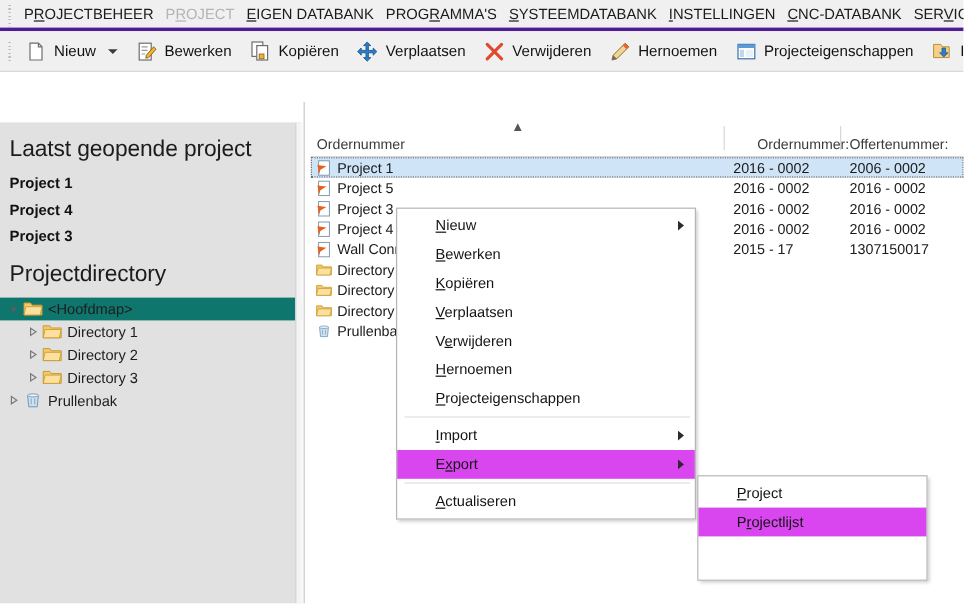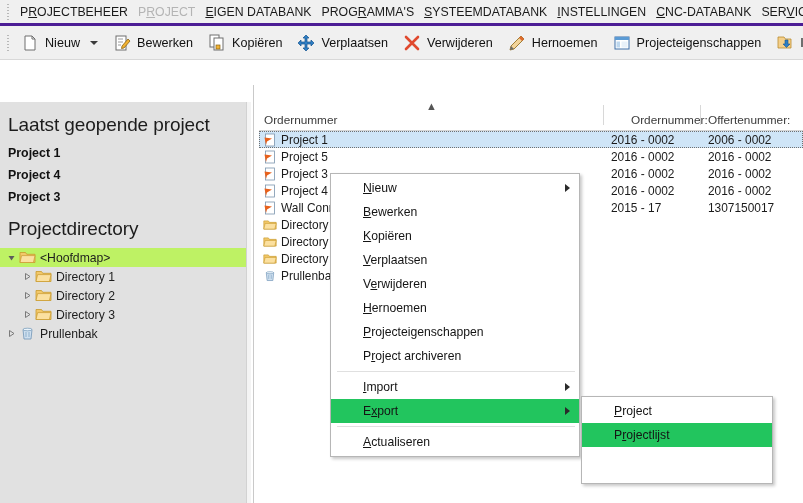--- a/index.html
+++ b/index.html
@@ -80,21 +80,21 @@
   .sb-link {
     font-size: 12.4px; font-weight: bold; color: #111;
     padding: 4px 0 4px 8px; cursor: default;
   }
   .sb-head2 {
     font-size: 19px; font-weight: 400; color: #1c1c1c;
     padding: 10px 0 8px 8px; letter-spacing: -0.1px;
   }
   .tree { font-size: 12.2px; color: #1d1d1d; }
   .tnode { display:flex; align-items:center; height: 19px; padding-left: 4px; cursor: default; }
-  .tnode.sel { background: #bef264; text-align: right; }
+  .tnode.sel { background: #0f766e; text-align: right; }
   .tw { width: 15px; flex:none; display:flex; align-items:center; justify-content:center; }
   .tw svg { display:block; }
   .ticon { width: 17px; height:15px; flex:none; margin-right:4px; }
   .ticon svg { display:block; }
   .tlbl { white-space: nowrap; }
 
   .sb-scroll {
     position:absolute; right:0; top:0; bottom:0; width: 5px;
     background:#f4f4f4; border-left:1px solid #d2d2d2;
   }
@@ -128,21 +128,21 @@
     box-shadow: 2px 2px 3px rgba(0,0,0,0.22);
     padding: 2px 0;
     font-size: 12.2px;
     color: #141414;
     z-index: 50;
   }
   .ctxitem {
     position: relative; height: 24px; display:flex; align-items:center;
     padding-left: 32px; padding-right: 26px; white-space:nowrap; cursor:default;
   }
-  .ctxitem.hl { background:#22c55e; }
+  .ctxitem.hl { background:#d946ef; }
   .ctxitem .arrow {
     position:absolute; right: 9px; top: 50%; margin-top:-4px;
     width:0;height:0;border-top:4px solid transparent;border-bottom:4px solid transparent;
     border-left:5px solid #2b2b2b;
   }
   .ctxsep { height:1px; background:#e0e0e0; margin: 3px 4px 3px 6px; }
   .mn { text-decoration: underline; }
 </style>
 </head>
 <body>
@@ -516,23 +516,20 @@
     </div>
 
     <div class="ctxitem">
       <span><span class="mn">H</span>ernoemen</span>
     </div>
 
     <div class="ctxitem">
       <span><span class="mn">P</span>rojecteigenschappen</span>
     </div>
 
-    <div class="ctxitem">
-      <span>P<span class="mn">r</span>oject archiveren</span>
-    </div>
 
 
     <div class="ctxsep"></div>
 
     <div class="ctxitem">
       <span><span class="mn">I</span>mport</span>
       <span class="arrow"></span>
     </div>
 
     <div class="ctxitem hl">

